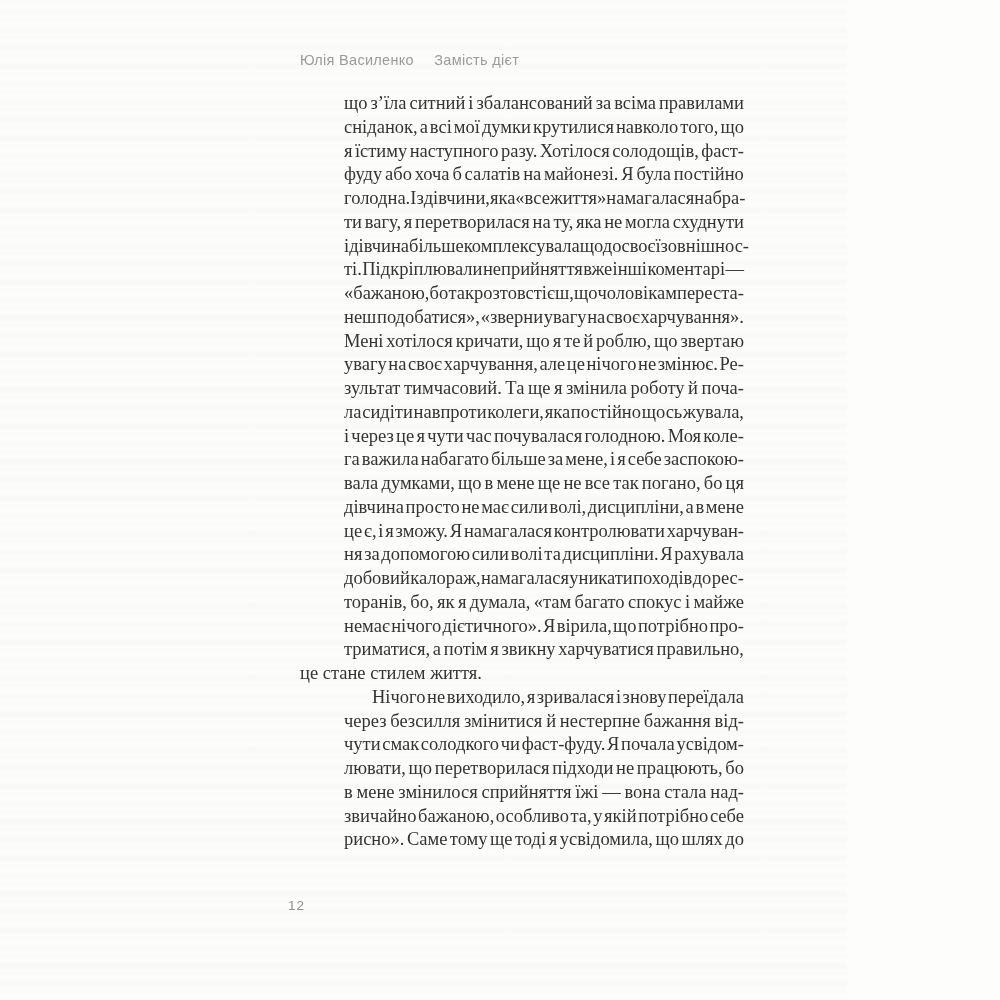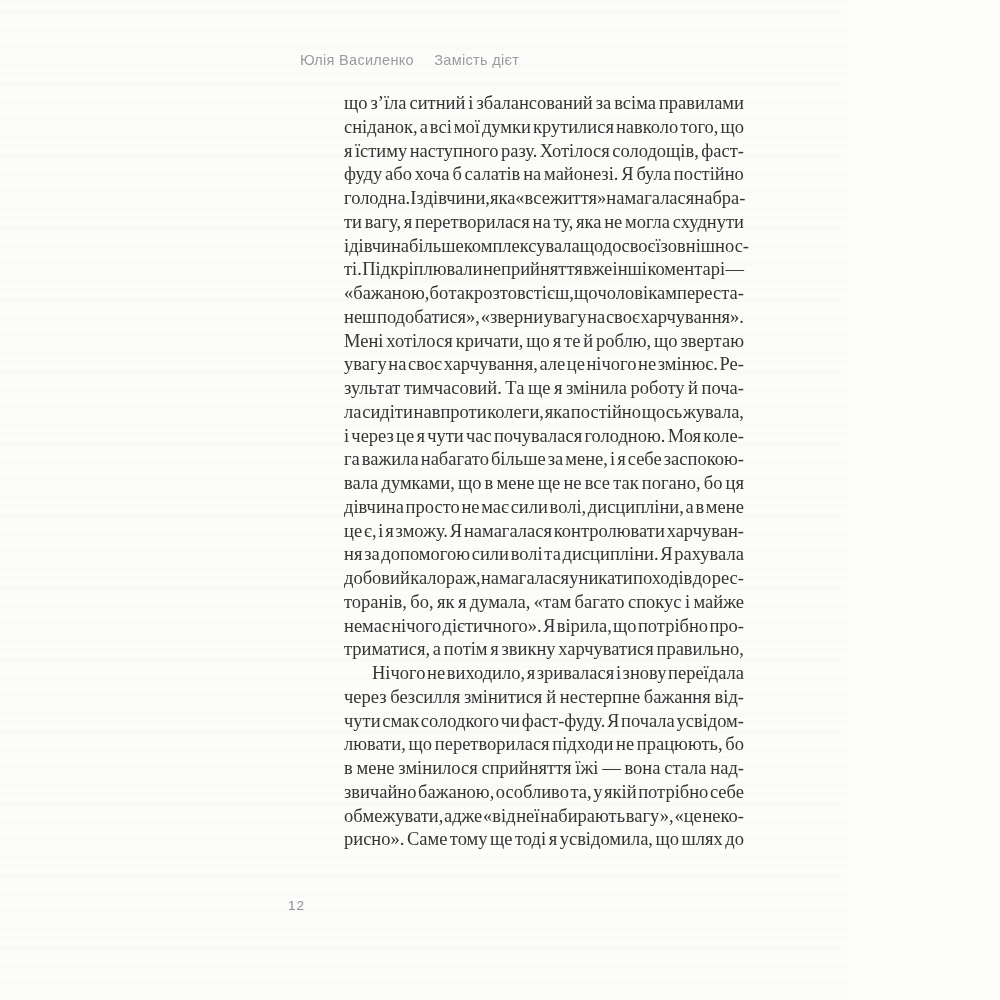--- a/index.html
+++ b/index.html
@@ -319,20 +319,21 @@
       </div>
       <div class="line just">
         <span>триматися,</span>
         <span>а</span>
         <span>потім</span>
         <span>я</span>
         <span>звикну</span>
         <span>харчуватися</span>
         <span>правильно,</span>
       </div>
+      <div class="line">це стане стилем життя.</div>
       <div class="line just indent">
         <span>Нічого</span>
         <span>не</span>
         <span>виходило,</span>
         <span>я</span>
         <span>зривалася</span>
         <span>і</span>
         <span>знову</span>
         <span>переїдала</span>
       </div>
@@ -379,30 +380,20 @@
         <span>звичайно</span>
         <span>бажаною,</span>
         <span>особливо</span>
         <span>та,</span>
         <span>у</span>
         <span>якій</span>
         <span>потрібно</span>
         <span>себе</span>
       </div>
       <div class="line just">
-        <span>обмежувати,</span>
-        <span>адже</span>
-        <span>«від</span>
-        <span>неї</span>
-        <span>набирають</span>
-        <span>вагу»,</span>
-        <span>«це</span>
-        <span>неко-</span>
-      </div>
-      <div class="line just">
         <span>рисно».</span>
         <span>Саме</span>
         <span>тому</span>
         <span>ще</span>
         <span>тоді</span>
         <span>я</span>
         <span>усвідомила,</span>
         <span>що</span>
         <span>шлях</span>
         <span>до</span>

